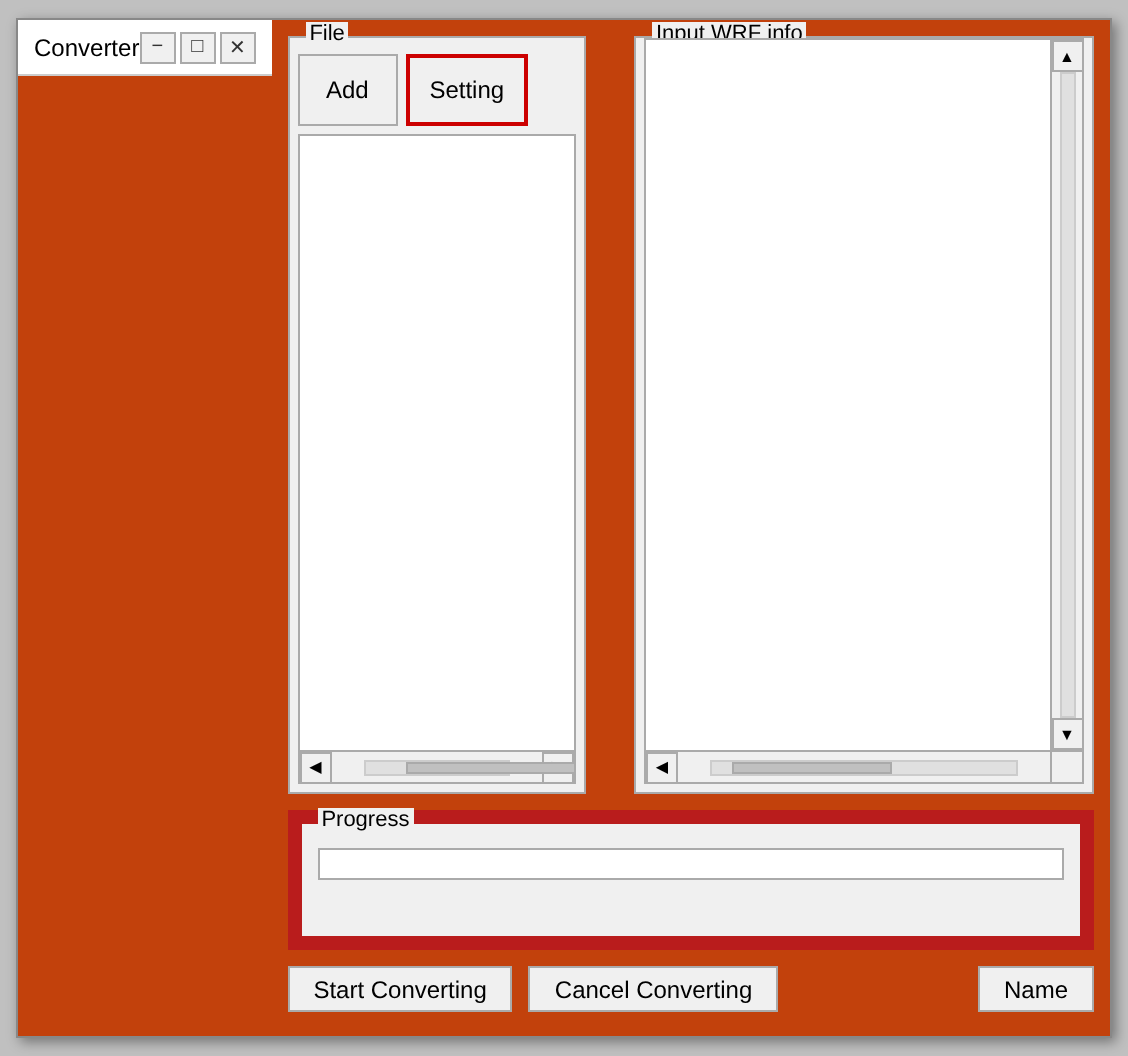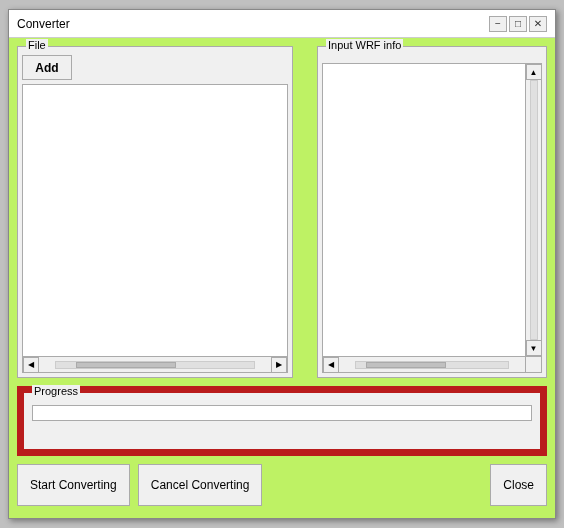--- a/index.html
+++ b/index.html
@@ -16,25 +16,25 @@
       justify-content: center;
       align-items: center;
       width: 564px;
       height: 528px;
       overflow: hidden;
     }
 
     .window {
       width: 548px;
       height: 510px;
-      background: #bef264;
+      background: #c2410c;
       border: 1px solid #888;
       box-shadow: 2px 2px 6px rgba(0,0,0,0.4);
       display: flex;
-      flex-direction: column;
+      flex-direction: row;
     }
 
     .title-bar {
       background: #ffffff;
       height: 28px;
       display: flex;
       align-items: center;
       justify-content: space-between;
       padding: 0 8px;
       border-bottom: 1px solid #ccc;
@@ -112,23 +112,22 @@
     .file-buttons {
       display: flex;
       gap: 4px;
     }
 
     .btn {
       background: #f0f0f0;
       border: 1px solid #aaa;
       padding: 2px 10px;
       cursor: pointer;
-      height: 25px;
+      height: 36px;
       min-width: 50px;
-      font-weight: bold;
     }
 
     .btn-setting {
       border: 2px solid #cc0000;
     }
 
     .file-list-container {
       flex: 1;
       background: #fff;
       border: 1px solid #aaa;
@@ -189,21 +188,21 @@
       width: 230px;
       display: flex;
       flex-direction: column;
       gap: 8px;
     }
 
     .input-wrf-group {
       flex: 1;
       display: flex;
       flex-direction: column;
-      padding-top: 16px;
+      padding-top: 0;
     }
 
     .text-area-container {
       flex: 1;
       background: #fff;
       border: 1px solid #aaa;
       overflow: hidden;
       position: relative;
     }
 
@@ -302,21 +301,21 @@
     .bottom-left-buttons {
       display: flex;
       gap: 8px;
     }
 
     .btn-bottom {
       background: #f0f0f0;
       border: 1px solid #aaa;
       padding: 4px 12px;
       cursor: pointer;
-      height: 42px;
+      height: 23px;
     }
 
     .scrollbar-btn-left {
       border-right: 1px solid #aaa;
     }
 
     .scrollbar-btn-right {
       border-left: 1px solid #aaa;
     }
 
@@ -345,20 +344,21 @@
   </div>
 
   <div class="window-content">
 
     <div class="top-section">
 
       <div class="group-box file-group">
         <span class="group-box-label">File</span>
         <div class="file-buttons">
           <button class="btn">Add</button>
+          <button class="btn btn-setting">Setting</button>
         </div>
         <div class="file-list-container">
           <div class="file-list-inner"></div>
           <div class="scrollbar-h">
             <div class="scrollbar-btn scrollbar-btn-left">◀</div>
             <div class="scrollbar-h-track">
               <div class="scrollbar-h-thumb"></div>
             </div>
             <div class="scrollbar-btn scrollbar-btn-right">▶</div>
           </div>
@@ -397,16 +397,16 @@
           <div class="progress-bar-fill" style="width: 0%;"></div>
         </div>
       </div>
     </div>
 
     <div class="bottom-buttons">
       <div class="bottom-left-buttons">
         <button class="btn-bottom">Start Converting</button>
         <button class="btn-bottom">Cancel Converting</button>
       </div>
-      <button class="btn-bottom">Close</button>
+      <button class="btn-bottom">Name</button>
     </div>
   </div>
 </div>
 
 </body></html>

